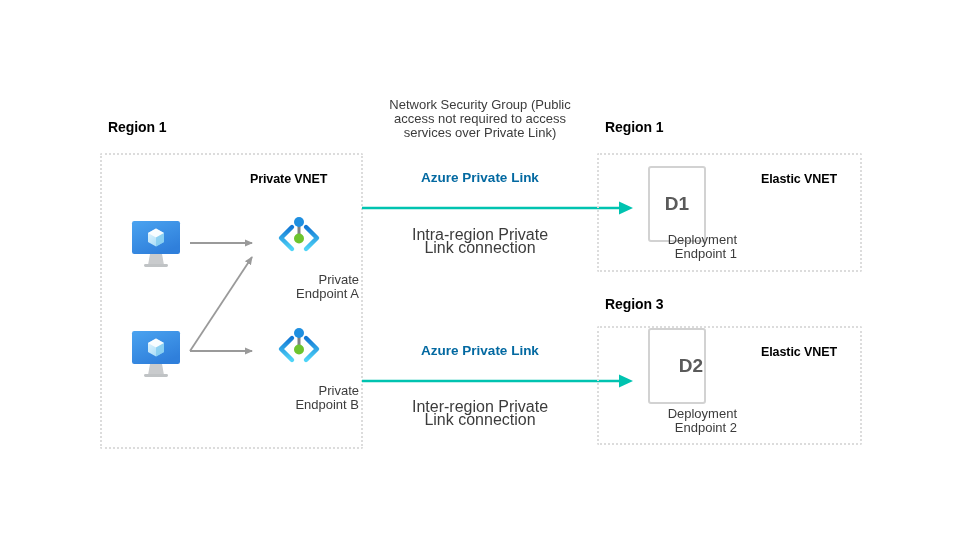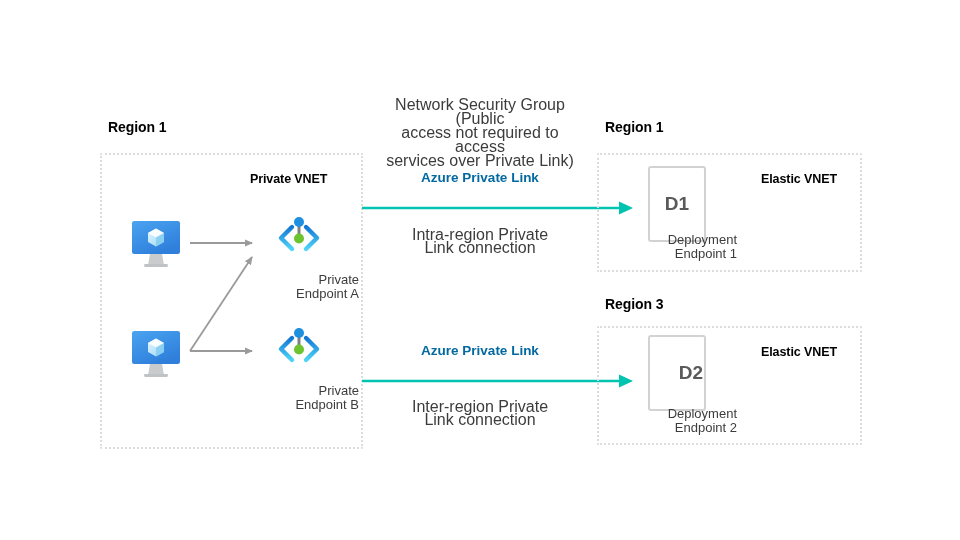--- a/index.html
+++ b/index.html
@@ -71,21 +71,21 @@
   .link-sub {
     position: absolute;
     font-size: 16px;
     color: #3c3c3c;
     text-align: center;
     line-height: 13px;
     white-space: pre-line;
   }
   .nsg-note {
     position: absolute;
-    font-size: 16px;
+    font-size: 13px;
     color: #3c3c3c;
     text-align: center;
     line-height: 14px;
     white-space: pre-line;
   }
 
   
   .dep-box {
     position: absolute;
     width: 58px;
@@ -277,20 +277,20 @@
 
   <div class="caption" style="left:617px; top:233px; width:120px;">Deployment
 Endpoint 1</div>
 
   <div class="region-title" style="left:605px; top:296px;">Region 3</div>
 
   <div class="vnet-box" style="left:597px; top:326px; width:265px; height:119px;"></div>
 
   <div class="vnet-title" style="left:761px; top:345px;">Elastic VNET</div>
 
-  <div class="dep-box" style="left:648px; top:335px;padding-left:28px;">
+  <div class="dep-box" style="left:648px; top:328px;padding-left:28px;">
     <span>D2</span>
   </div>
 
   <div class="caption" style="left:617px; top:407px; width:120px;">Deployment
 Endpoint 2</div>
 
 </div>
 
 </body></html>

